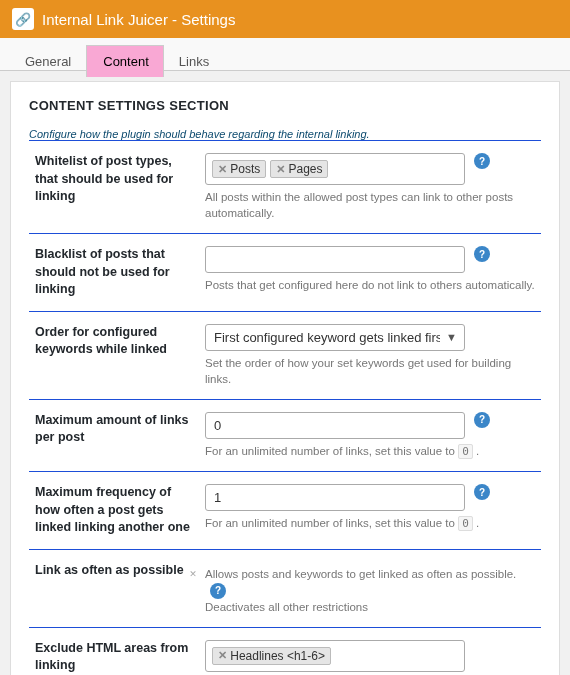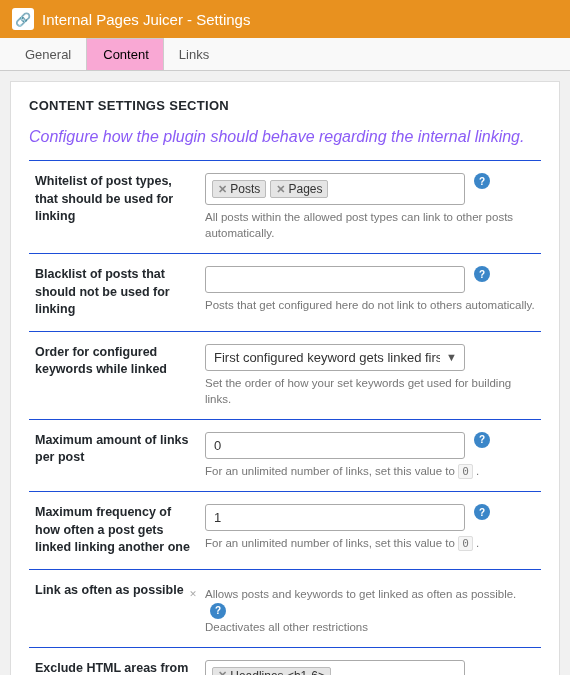--- a/index.html
+++ b/index.html
@@ -34,21 +34,21 @@
     }
     .tab {
       padding: 8px 14px;
       cursor: pointer;
       border: 1px solid transparent;
       border-bottom: none;
       font-size: 13px;
       color: #555;
       background: transparent;
       position: relative;
-      top: 0;
+      top: 7px;
     }
     .tab.active {
       background: #f9a8d4;
       border-color: #ccc;
       border-bottom-color: white;
       color: #000;
       font-weight: 500;
       padding-left: 16px;
     }
 
@@ -61,23 +61,22 @@
 
     .section-title {
       font-size: 13px;
       font-weight: 700;
       color: #23282d;
       text-transform: uppercase;
       letter-spacing: 0.3px;
       margin-bottom: 15px;
     }
     .section-desc {
-      font-size: 16px;
-      color: #8b5cf6;
-      margin-bottom: 14px;
+      font-size: 11px;
+      color: #0c4a6e;
       font-style: italic;
     }
 
     .settings-table { width: 100%; border-collapse: collapse; }
     .settings-row {
       border-top: 1px solid #1d4ed8;
       vertical-align: top;
     }
     .settings-row td { padding: 12px 6px; }
     .label-cell {
@@ -216,21 +215,21 @@
       content: '✕';
       font-size: 9px;
       color: #aaa;
     }
   </style>
 </head>
 <body>
 
 <div class="app-header">
   <div class="icon">🔗</div>
-  <span>Internal Pages Juicer - Settings</span>
+  <span>Internal Link Juicer - Settings</span>
 </div>
 
 <div class="tab-bar">
   <div class="tab">General</div>
   <div class="tab active">Content</div>
   <div class="tab">Links</div>
 </div>
 
 <div class="main-content">
   <div class="section-title">CONTENT SETTINGS SECTION</div>

